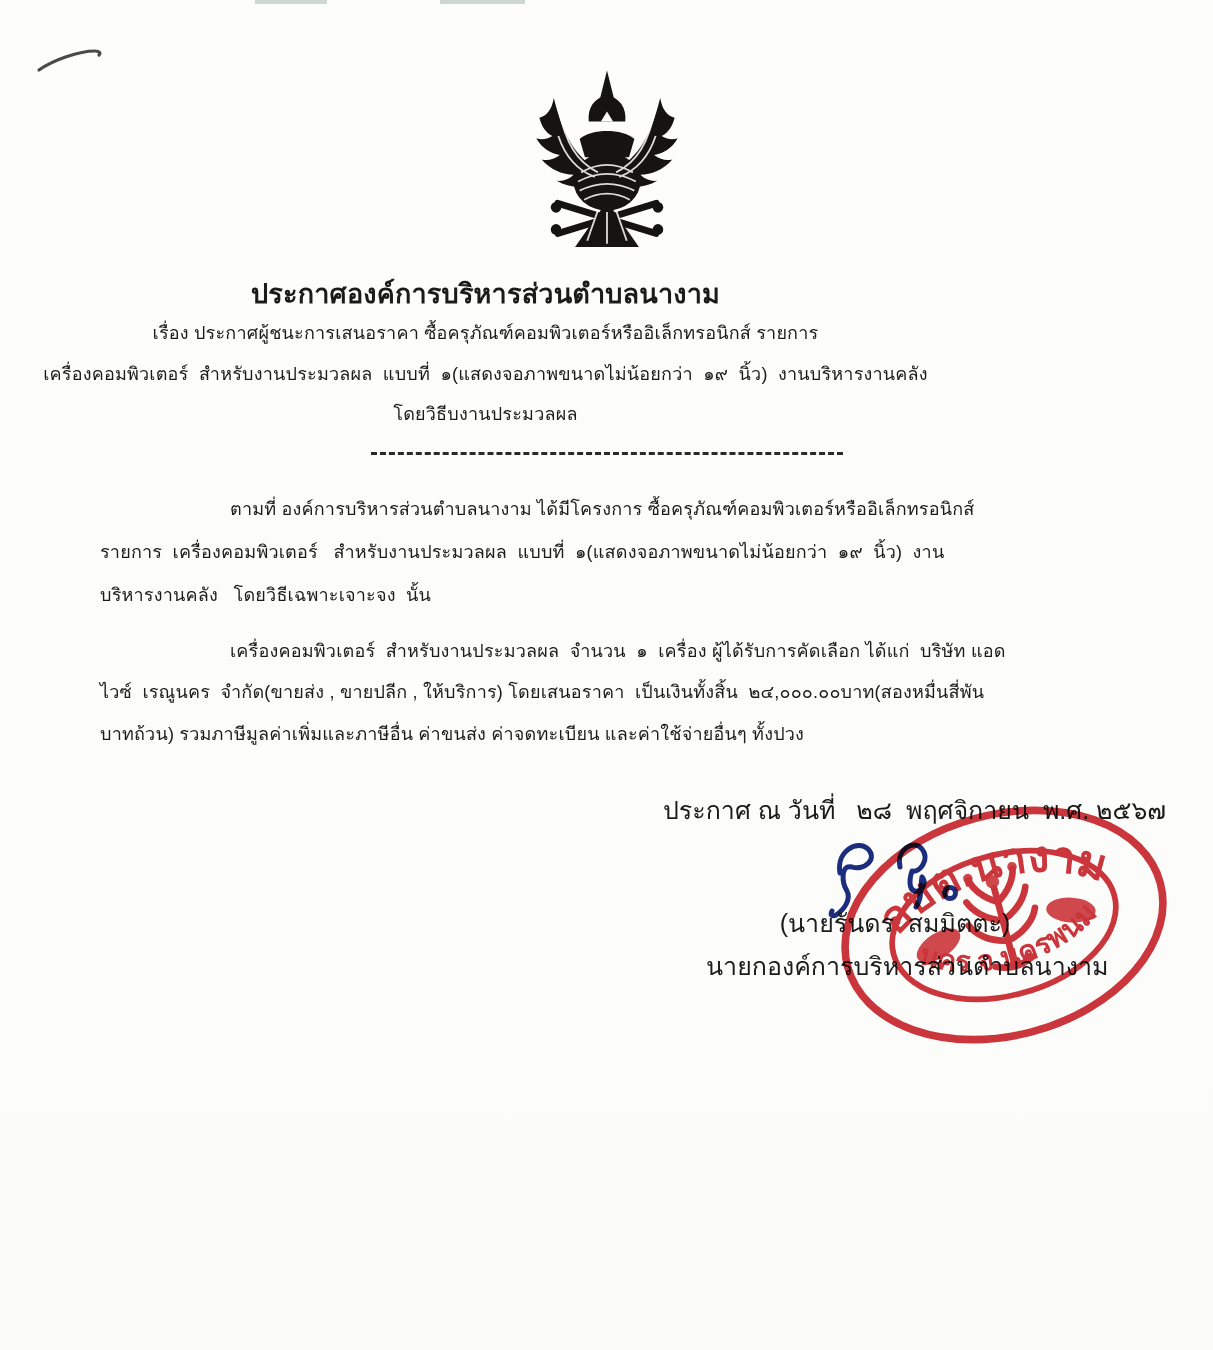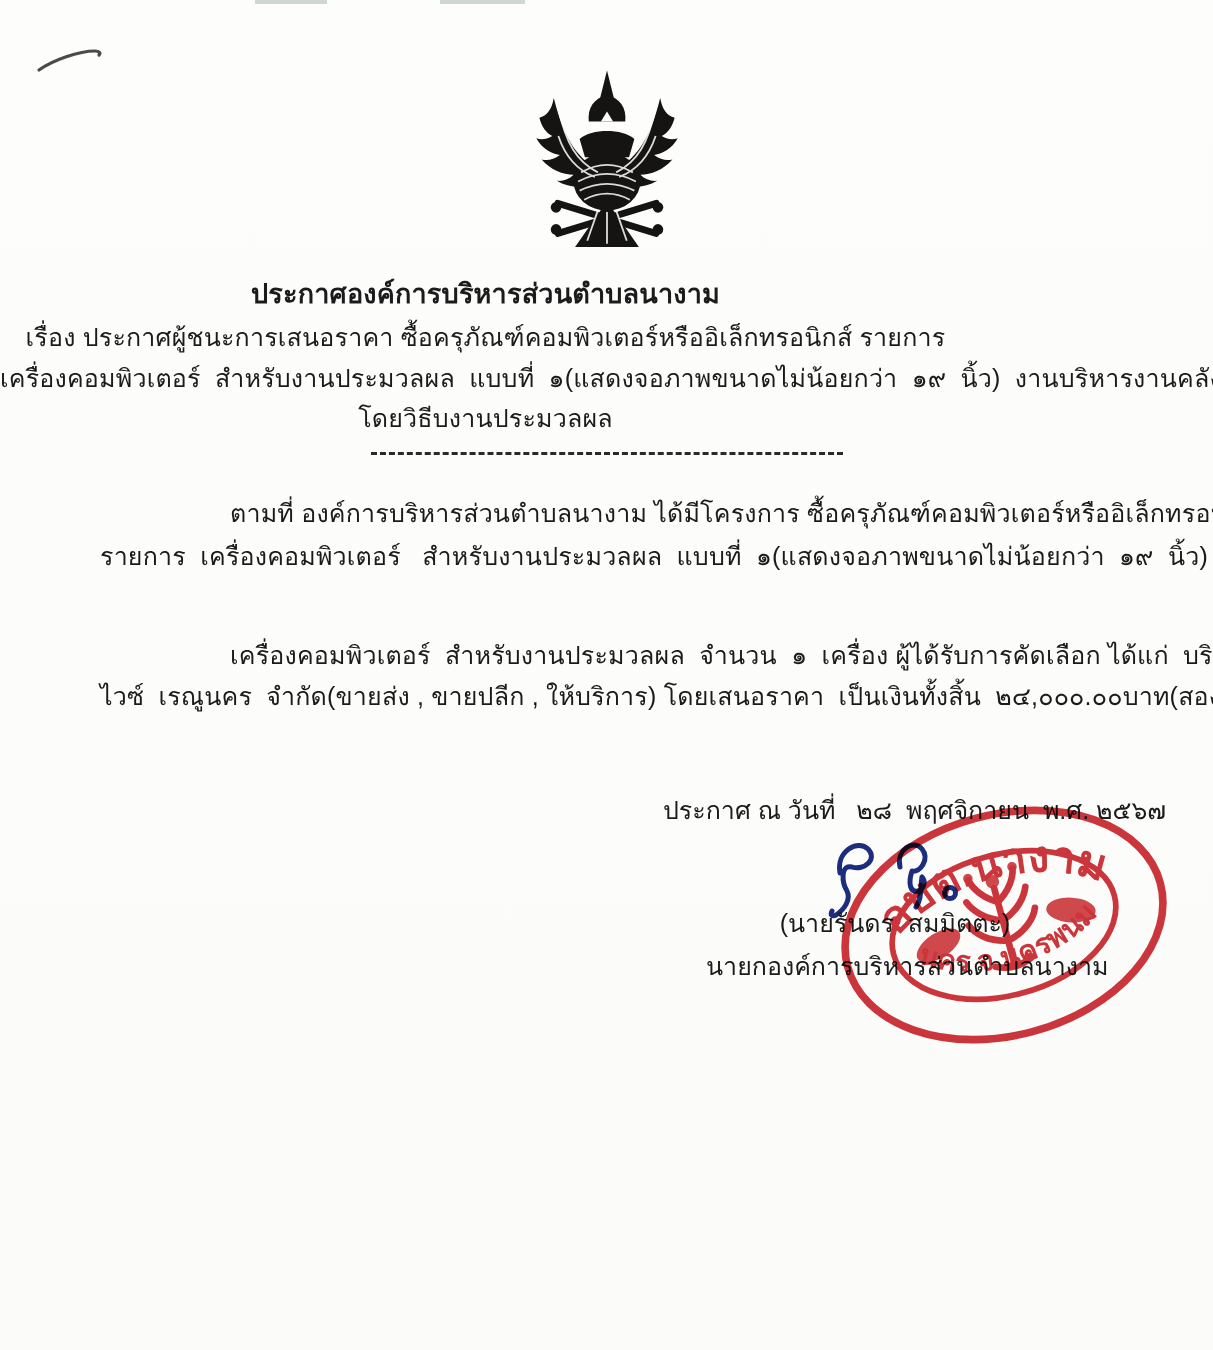--- a/index.html
+++ b/index.html
@@ -9,21 +9,21 @@
     font-family: "Liberation Sans", sans-serif;
     color: #1b1b1b;
     overflow: hidden;
     position: relative;
   }
   .page {
     position: absolute; inset: 0;
     background: linear-gradient(180deg, #fdfdfc 0%, #fcfcfa 60%, #fbfbf9 100%);
   }
   .abs { position: absolute; }
-  .line { white-space: pre; font-size: 25px; line-height: 1.25; letter-spacing: 0.2px; }
+  .line { white-space: pre; font-size: 18px; line-height: 1.25; letter-spacing: 0.2px; }
   .centered { left: 0; width: 971px; text-align: center; }
   .doc-title { font-weight: bold; font-size: 27px; }
   .sep {
     border-top: 3px dashed #2a2a28;
     height: 0;
   }
   .date-line { font-size: 25px; white-space: pre; }
   .sig-block { left: 706px; width: 378px; text-align: center; }
   .sig-name { font-size: 25px; white-space: pre; }
   .sig-pos  { font-size: 25px; white-space: pre; }
@@ -91,23 +91,25 @@
 
   <div class="abs line centered doc-title" style="top:278px;">ประกาศองค์การบริหารส่วนตำบลนางาม</div>
   <div class="abs line centered" style="top:322px;">เรื่อง ประกาศผู้ชนะการเสนอราคา ซื้อครุภัณฑ์คอมพิวเตอร์หรืออิเล็กทรอนิกส์ รายการ</div>
   <div class="abs line centered" style="top:363px;">เครื่องคอมพิวเตอร์  สำหรับงานประมวลผล  แบบที่  ๑(แสดงจอภาพขนาดไม่น้อยกว่า  ๑๙  นิ้ว)  งานบริหารงานคลัง</div>
   <div class="abs line centered" style="top:403px;">โดยวิธีบงานประมวลผล</div>
 
   <div class="abs sep" style="left:371px; top:452px; width:472px;"></div>
 
   <div class="abs line" style="left:230px; top:498px;">ตามที่ องค์การบริหารส่วนตำบลนางาม ได้มีโครงการ ซื้อครุภัณฑ์คอมพิวเตอร์หรืออิเล็กทรอนิกส์</div>
   <div class="abs line" style="left:100px; top:541px;">รายการ  เครื่องคอมพิวเตอร์   สำหรับงานประมวลผล  แบบที่  ๑(แสดงจอภาพขนาดไม่น้อยกว่า  ๑๙  นิ้ว)  งาน</div>
+  <div class="abs line" style="left:100px; top:584px;">บริหารงานคลัง   โดยวิธีเฉพาะเจาะจง  นั้น</div>
 
   <div class="abs line" style="left:230px; top:640px;">เครื่องคอมพิวเตอร์  สำหรับงานประมวลผล  จำนวน  ๑  เครื่อง ผู้ได้รับการคัดเลือก ได้แก่  บริษัท แอด</div>
   <div class="abs line" style="left:100px; top:681px;">ไวซ์  เรณูนคร  จำกัด(ขายส่ง , ขายปลีก , ให้บริการ) โดยเสนอราคา  เป็นเงินทั้งสิ้น  ๒๔,๐๐๐.๐๐บาท(สองหมื่นสี่พัน</div>
+  <div class="abs line" style="left:100px; top:723px;">บาทถ้วน) รวมภาษีมูลค่าเพิ่มและภาษีอื่น ค่าขนส่ง ค่าจดทะเบียน และค่าใช้จ่ายอื่นๆ ทั้งปวง</div>
 
   <div class="abs date-line" style="left:663px; top:790px;">ประกาศ ณ วันที่   ๒๘  พฤศจิกายน  พ.ศ. ๒๕๖๗</div>
 
   <svg class="abs" style="left:812px; top:833px;" width="170" height="92" viewBox="0 0 170 92">
     <g fill="none" stroke="#1c2d7e" stroke-width="5" stroke-linecap="round" stroke-linejoin="round">
       <path d="M28,40 C 24,18 46,6 56,16 C 66,26 52,38 40,34 C 28,31 30,50 35,58 C 39,66 33,76 24,82 C 20,84 18,82 20,78"></path>
       <path d="M88,34 C 84,16 102,6 110,16 C 118,26 108,40 100,38 C 96,50 98,60 106,58 C 112,56 114,48 110,44 C 108,56 110,66 104,74"></path>
       <circle cx="138" cy="60" r="5.5"></circle>
     </g>
   </svg>

